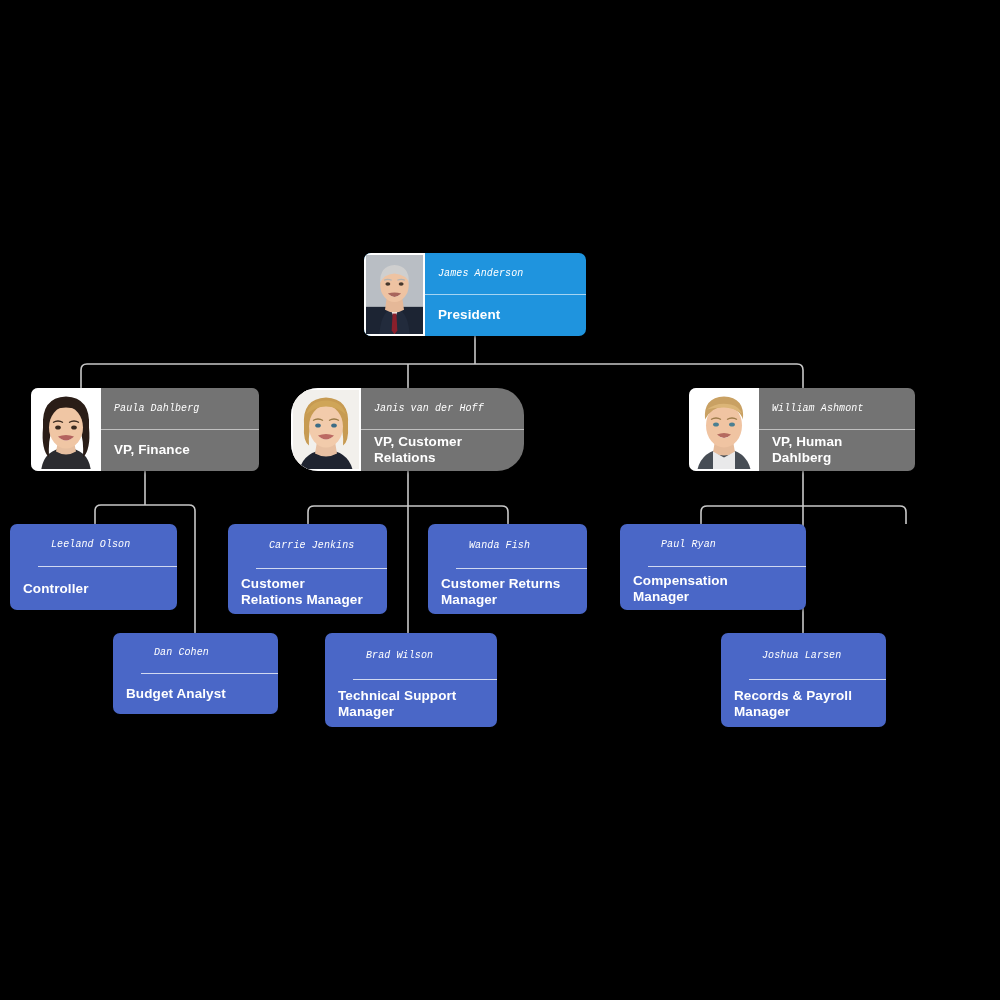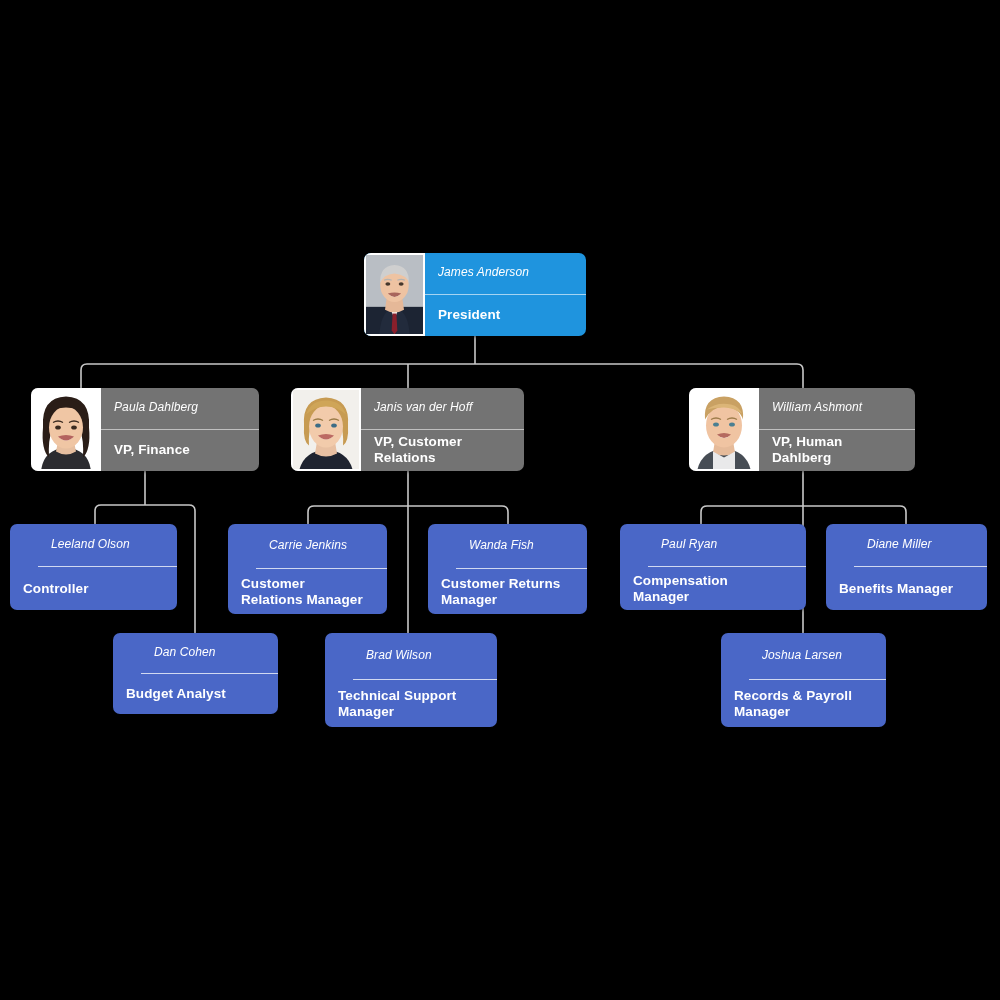--- a/index.html
+++ b/index.html
@@ -57,24 +57,25 @@
     flex-direction: column;
     min-width: 0;
   }
   .namecell {
     flex: 1 1 50%;
     display: flex;
     align-items: center;
     padding: 4px 12px 4px 13px;
     color: #ffffff;
     font-style: italic;
-    font-size: 12px;
+    font-size: 10px;
     letter-spacing: 0.1px;
     border-bottom: 1px solid rgba(255,255,255,0.55);
     line-height: 1.15;
+    font-family: Liberation Mono, monospace;
   }
   .titlecell {
     flex: 1 1 50%;
     display: flex;
     align-items: center;
     padding: 4px 24px 4px 13px;
     color: #ffffff;
     font-weight: bold;
     font-size: 13.5px;
     letter-spacing: 0.1px;
@@ -151,21 +152,21 @@
           <path d="M25 49 Q33 46 41 49 Q33 57 25 49 Z" fill="#b4635f"></path>
         </svg>
       </div>
     </div>
     <div class="textcol">
       <div class="namecell">Paula Dahlberg</div>
       <div class="titlecell">VP, Finance</div>
     </div>
   </div>
 
-  <div class="node green" style="left: 291px; top: 388px; width: 233px; height: 83px;">
+  <div class="node green" style="left: 291px; top: 388px; width: 233px; height: 83px; border-radius: 27px;">
     <div class="photo" style="width: 70px;">
       <div class="pic">
         <svg viewBox="0 0 66 84" preserveAspectRatio="xMidYMid slice">
           <rect x="0" y="0" width="66" height="84" fill="#f2f0ec"></rect>
           <path d="M6 84 Q10 64 33 62 Q56 64 60 84 Z" fill="#1f2430"></path>
           <path d="M24 54 Q33 62 42 54 L44 66 Q33 72 22 66 Z" fill="#e8c0a2"></path>
           <path d="M11 38 Q9 11 33 10 Q57 11 55 38 Q56 54 50 58 Q52 30 33 27 Q14 30 16 58 Q10 54 11 38 Z" fill="#c79b52"></path>
           <ellipse cx="33" cy="39" rx="17" ry="21" fill="#f2cbab"></ellipse>
           <path d="M13 27 Q18 13 33 13 Q48 13 53 27 Q44 19 33 19 Q22 19 13 27 Z" fill="#cfa558"></path>
           <ellipse cx="25" cy="38" rx="2.8" ry="2.1" fill="#3c6c86"></ellipse>
@@ -230,26 +231,20 @@
     </div>
   </div>
 
   <div class="node purple" style="left: 620px; top: 524px; width: 186px; height: 86px;">
     <div class="textcol">
       <div class="namecell">Paul Ryan</div>
       <div class="titlecell">Compensation Manager</div>
     </div>
   </div>
 
-  <div class="node purple" style="left: 826px; top: 524px; width: 161px; height: 86px;">
-    <div class="textcol">
-      <div class="namecell">Diane Miller</div>
-      <div class="titlecell">Benefits Manager</div>
-    </div>
-  </div>
 
   <div class="node purple" style="left: 113px; top: 633px; width: 165px; height: 81px;">
     <div class="textcol">
       <div class="namecell">Dan Cohen</div>
       <div class="titlecell">Budget Analyst</div>
     </div>
   </div>
 
   <div class="node purple" style="left: 325px; top: 633px; width: 172px; height: 94px;">
     <div class="textcol">

